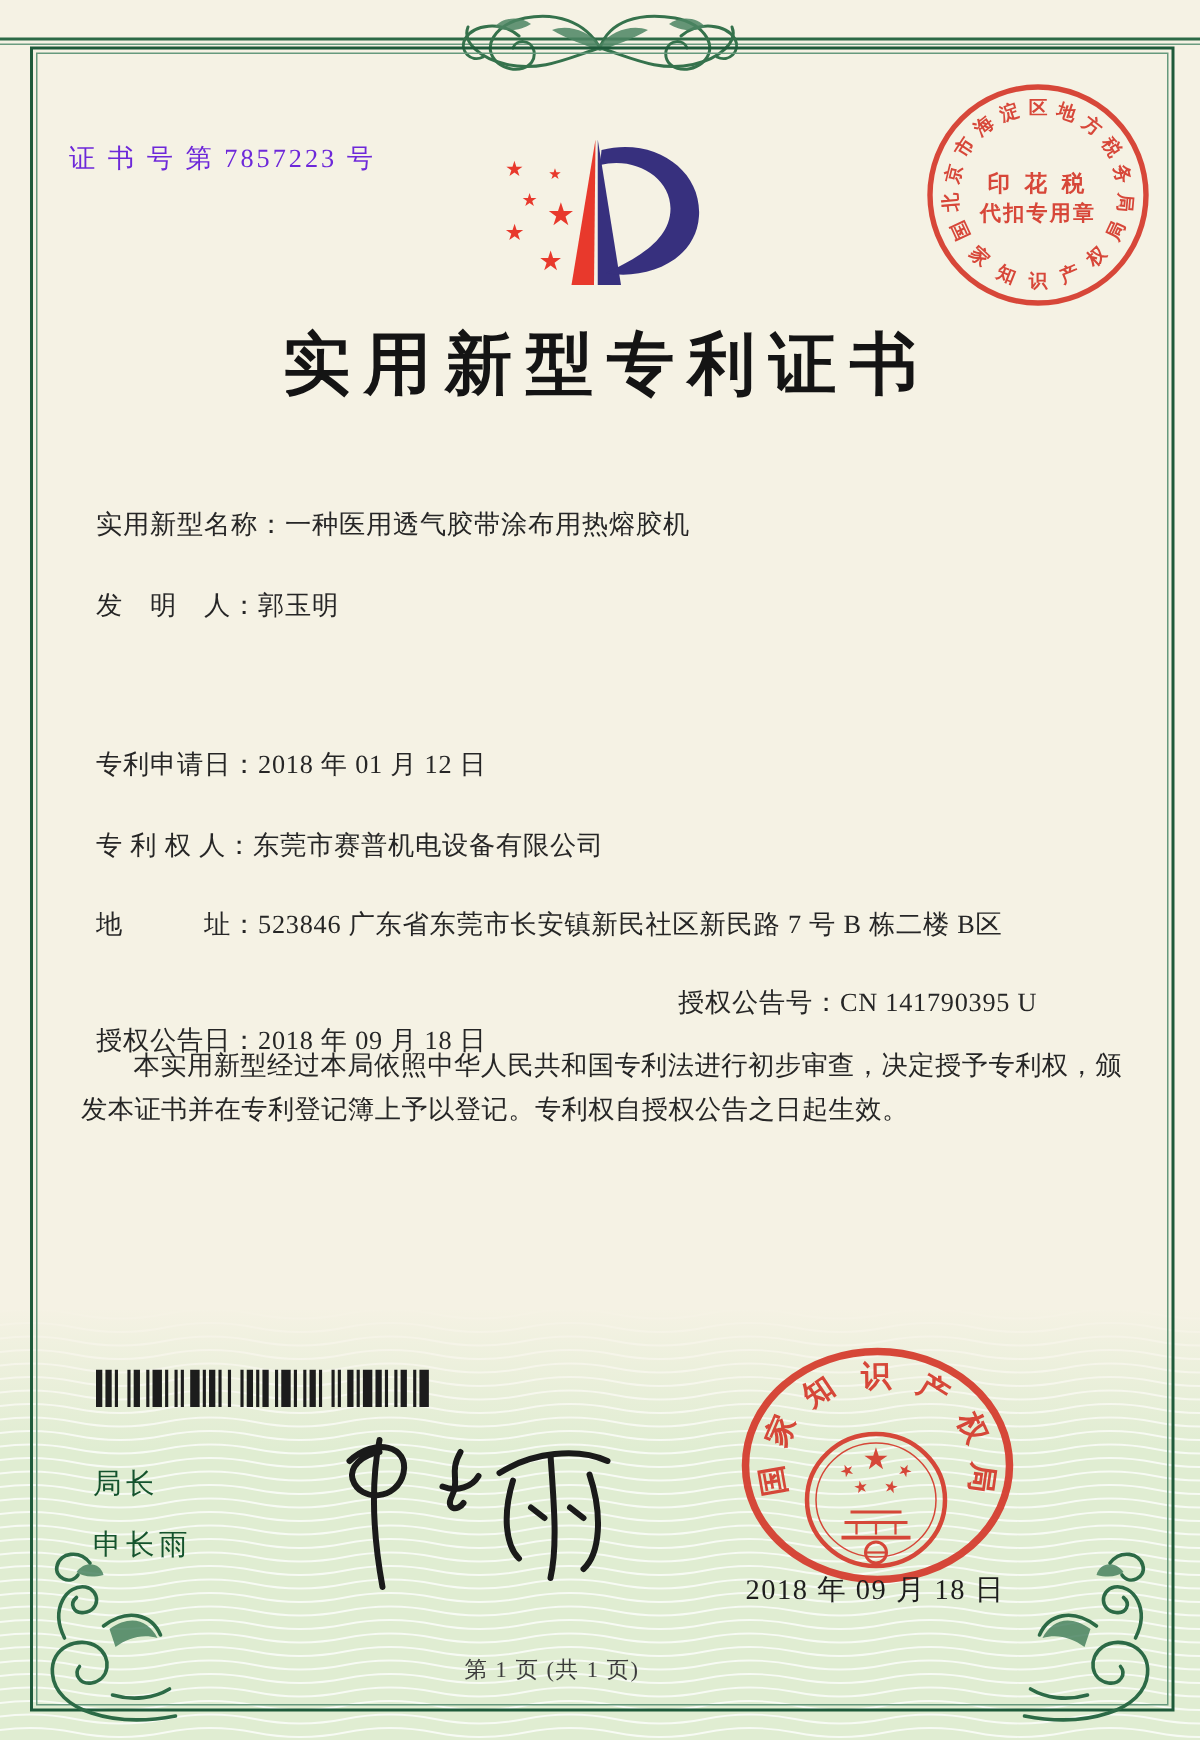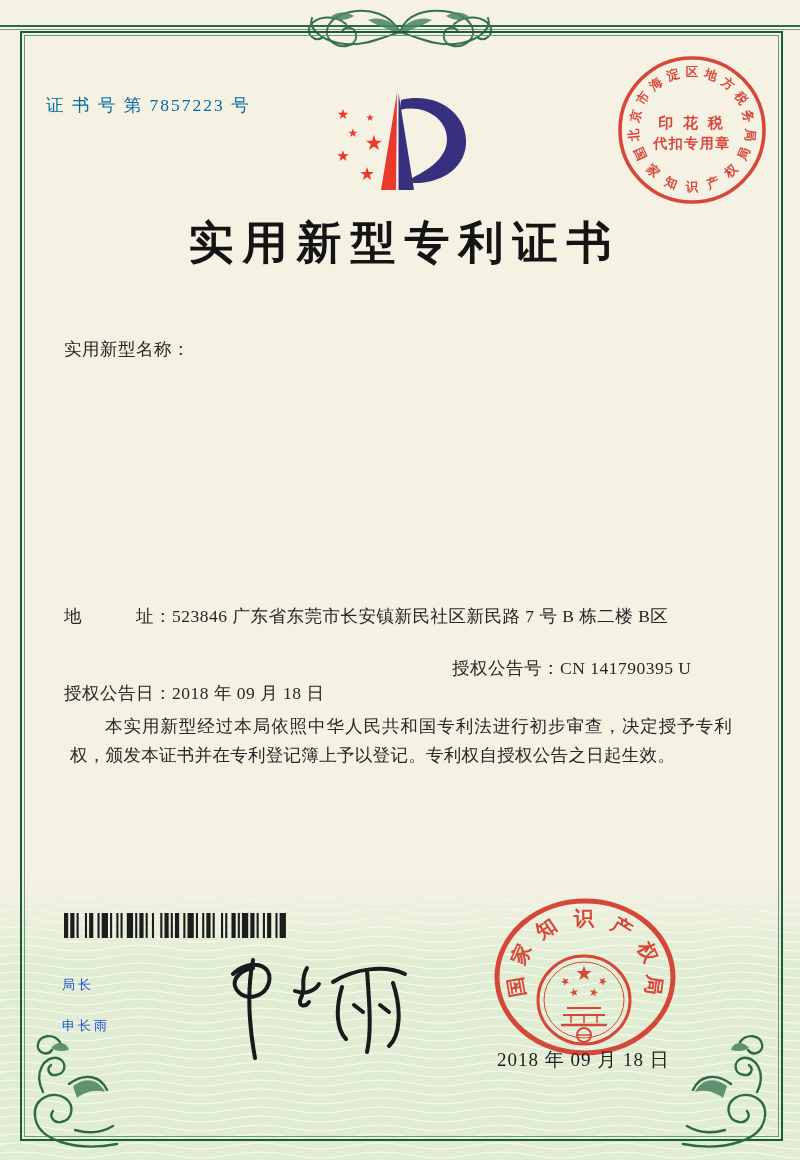--- a/index.html
+++ b/index.html
@@ -15,31 +15,31 @@
   .abs{position:absolute;}
   
   .topline1{left:0;top:25px;width:800px;height:2px;background:#2c6a46;}
   .topline2{left:0;top:29px;width:800px;height:1px;background:#6b9c80;}
   
   .border-outer{left:20px;top:31px;width:759px;height:1106px;border:2.5px solid #1e5a3a;z-index:3;}
   .border-inner{position:absolute;left:2px;top:2px;right:2px;bottom:2px;border:1px solid #66997d;}
   
   .green-band{left:0;top:872px;width:800px;height:288px;background:#e0edd2;z-index:1;}
   .cream-fade{left:0;top:872px;width:800px;height:95px;background:linear-gradient(to bottom,#f5f2e4 0%,rgba(245,242,228,0) 100%);z-index:2;}
-  .cert-no{left:46px;top:93px;font-size:17.5px;letter-spacing:2px;color:#0369a1;z-index:4;}
+  .cert-no{left:46px;top:93px;font-size:17.5px;letter-spacing:2px;color:#6d28d9;z-index:4;}
   .title{left:0;top:213px;width:800px;text-align:center;font-size:45px;font-weight:bold;
     letter-spacing:9px;text-indent:9px;color:#141414;z-index:4;}
   .frow{position:absolute;left:64px;display:flex;font-size:17.5px;line-height:27px;
     letter-spacing:0.5px;color:#262626;z-index:4;justify-content:center;}
   .flabel{white-space:pre;flex:0 0 auto;}
   .fvalue{}
   .bodytext{left:54px;top:696px;width:694px;font-size:17.5px;line-height:29px;
     letter-spacing:0.3px;text-align:justify;color:#262626;z-index:4;}
-  .bodytext p{margin:16px;text-indent:2em;}
-  .signer{left:62px;font-size:13px;letter-spacing:3px;color:#1d4ed8;z-index:4;text-align:center;}
+  .bodytext p{margin:0;text-indent:2em;}
+  .signer{left:62px;font-size:19px;letter-spacing:3px;color:#14532d;z-index:4;text-align:center;}
   .issue-date{left:497px;top:1047px;font-size:19px;letter-spacing:1px;color:#1d1d1d;z-index:6;}
   .footer{left:0;top:1104px;width:736px;text-align:center;font-size:15px;letter-spacing:1px;color:#3c3c3c;z-index:4;}
   .svgbox{z-index:4;}
   .stamp{z-index:5;opacity:0.92;}
   .stamp-ch{font-size:12.5px;font-weight:bold;fill:#d5392b;}
   .seal-ch{font-size:20px;font-weight:bold;fill:#d5392b;}
   .stamp-mid{font-weight:bold;fill:#d5392b;}
   .flourish{z-index:3;}
 </style>
 </head>
@@ -177,20 +177,33 @@
     </g>
     <path d="M72,11 L56,108 L71,108 Z" fill="#e8392c"></path>
     <path d="M73.5,11 L73.5,108 L89,108 Z" fill="#37307e"></path>
     <path d="M76,18 C112,9 143,32 141,62 C139,93 104,105 79,100 C100,90 122,78 122,57 C122,36 98,22 75,28 Z" fill="#37307e"></path>
   </svg>
 
   <div class="abs title">实用新型专利证书</div>
 
   <div class="frow" style="top:336px">
     <span class="flabel">实用新型名称：</span>
+    <span class="fvalue">一种医用透气胶带涂布用热熔胶机</span>
+  </div>
+  <div class="frow" style="top:390px">
+    <span class="flabel">发　明　人：</span>
+    <span class="fvalue">郭玉明</span>
+  </div>
+  <div class="frow" style="top:496px">
+    <span class="flabel">专利申请日：</span>
+    <span class="fvalue">2018 年 01 月 12 日</span>
+  </div>
+  <div class="frow" style="top:550px">
+    <span class="flabel">专 利 权 人：</span>
+    <span class="fvalue">东莞市赛普机电设备有限公司</span>
   </div>
   <div class="frow" style="top:603px">
     <span class="flabel">地　　　址：</span>
     <span class="fvalue" style="width:502px">523846 广东省东莞市长安镇新民社区新民路 7 号 B 栋二楼 B区</span>
   </div>
   <div class="frow" style="top:680px">
     <span class="flabel">授权公告日：</span>
     <span class="fvalue">2018 年 09 月 18 日</span>
   </div>
   <div class="frow" style="top:655px;left:452px">
@@ -284,14 +297,15 @@
       <path d="M78,130 L120,130" stroke-width="2"></path>
       <path d="M86,130 L86,138 M99,130 L99,138 M112,130 L112,138" stroke-width="1.5"></path>
       <path d="M76,140 L122,140" stroke-width="2.5"></path>
       <circle cx="99" cy="150" r="7" stroke-width="2"></circle>
       <path d="M92,150 L106,150" stroke-width="1.5"></path>
     </g>
   </svg>
 
   <div class="abs issue-date">2018 年 09 月 18 日</div>
 
+  <div class="abs footer">第 1 页 (共 1 页)</div>
 
 </div>
 
 </body></html>

